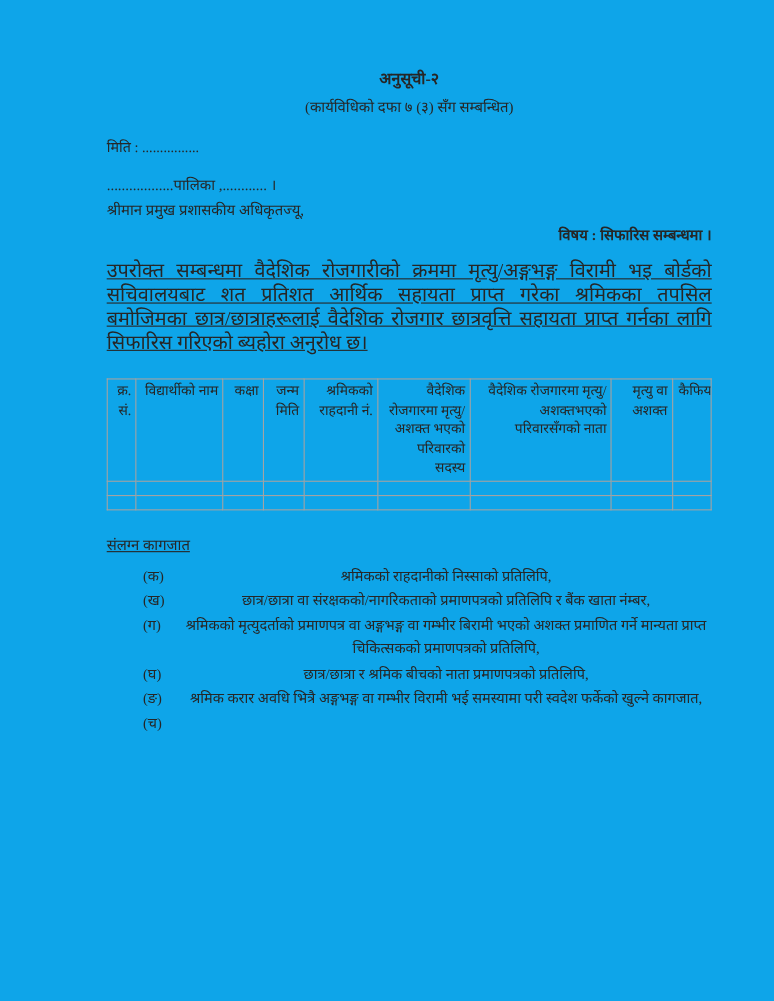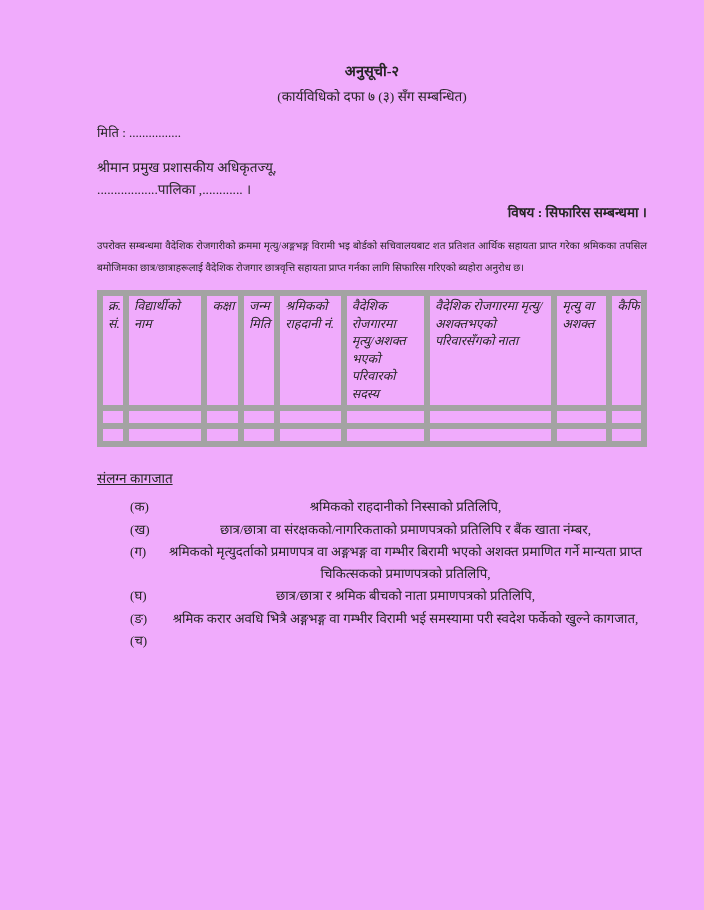--- a/index.html
+++ b/index.html
@@ -5,21 +5,21 @@
   html, body {
     margin: 0;
     padding: 0;
     background: #f4f4f2;
   }
   .page {
     position: relative;
     width: 704px;
     height: 910px;
     margin: 0 auto;
-    background: #f0abfc;
+    background: #0ea5e9;
     color: #262626;
     font-family: "Liberation Serif", "DejaVu Serif", serif;
     box-sizing: border-box;
     padding: 60px 57px 40px 97px;
     overflow: hidden;
   }
   .center { text-align: center; }
 
   .schedule-title {
     font-size: 14.5px;
@@ -45,42 +45,42 @@
     font-size: 13.5px;
     line-height: 22px;
   }
   .subject-line {
     text-align: right;
     font-weight: bold;
     font-size: 13.5px;
     margin: 2px 0 14px 0;
   }
   .body-par {
-    font-size: 10px;
+    font-size: 18px;
     line-height: 21.5px;
     text-align: justify;
-    margin: 0 0 12px 0;
+    margin: 0 0 22px 0;
+    text-decoration: underline;
   }
   table.recommendation {
     width: 100%;
     border-collapse: collapse;
     table-layout: fixed;
     margin-bottom: 22px;
   }
   table.recommendation th,
   table.recommendation td {
-    border: 6px solid #a3a3a3;
+    border: 1px solid #a3a3a3;
     font-size: 12.6px;
     font-weight: normal;
-    text-align: left;
+    text-align: right;
     vertical-align: top;
     padding: 2px 4px 2px 5px;
     line-height: 17.5px;
     overflow: hidden;
-    font-style: italic;
   }
   table.recommendation tr.empty-row td {
     height: 12px;
     padding: 0 4px;
   }
   .attach-head {
     font-size: 13.5px;
     font-weight: normal;
     text-decoration: underline;
     margin: 0 0 9px 0;
@@ -106,22 +106,22 @@
 </head>
 <body>
 
 <div class="page">
 
   <div class="center schedule-title">अनुसूची-२</div>
   <div class="center schedule-subtitle">(कार्यविधिको दफा ७ (३) सँग सम्बन्धित)</div>
 
   <div class="date-line">मिति : ................</div>
 
+  <div class="salutation-line">..................पालिका ,............ ।</div>
   <div class="salutation-line">श्रीमान प्रमुख प्रशासकीय अधिकृतज्यू,</div>
-  <div class="salutation-line">..................पालिका ,............ ।</div>
 
   <div class="subject-line">विषय : सिफारिस सम्बन्धमा ।</div>
 
   <p class="body-par">उपरोक्त सम्बन्धमा वैदेशिक रोजगारीको क्रममा मृत्यु/अङ्गभङ्ग विरामी भइ बोर्डको सचिवालयबाट शत प्रतिशत आर्थिक सहायता प्राप्त गरेका श्रमिकका तपसिल बमोजिमका छात्र/छात्राहरूलाई वैदेशिक रोजगार छात्रवृत्ति सहायता प्राप्त गर्नका लागि सिफारिस गरिएको ब्यहोरा अनुरोध छ।</p>
 
   <table class="recommendation">
     <colgroup>
       <col style="width:4.8%">
       <col style="width:14.4%">
       <col style="width:6.7%">

